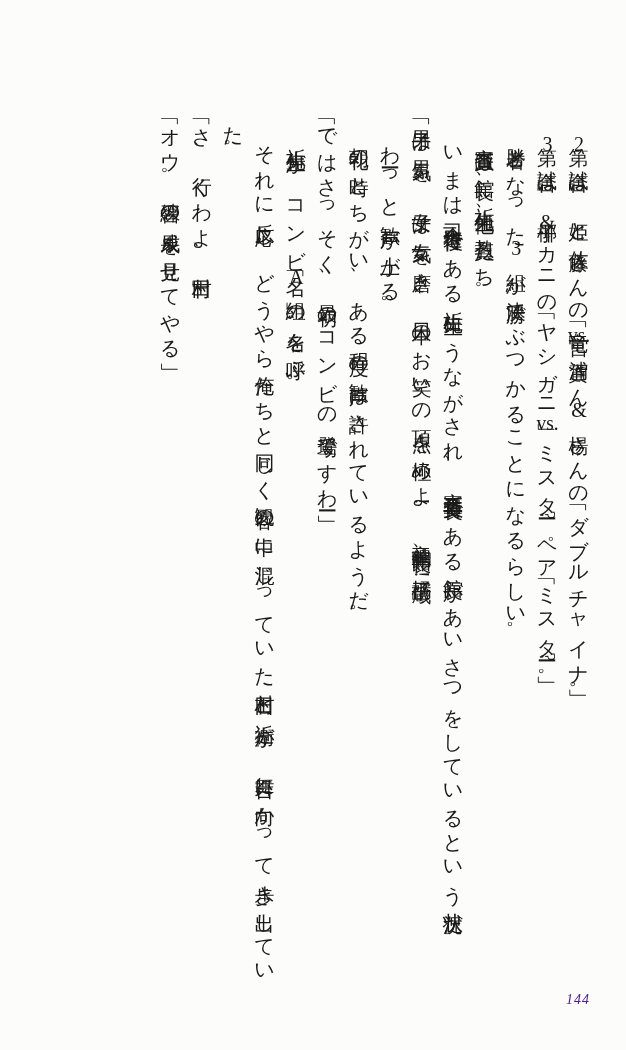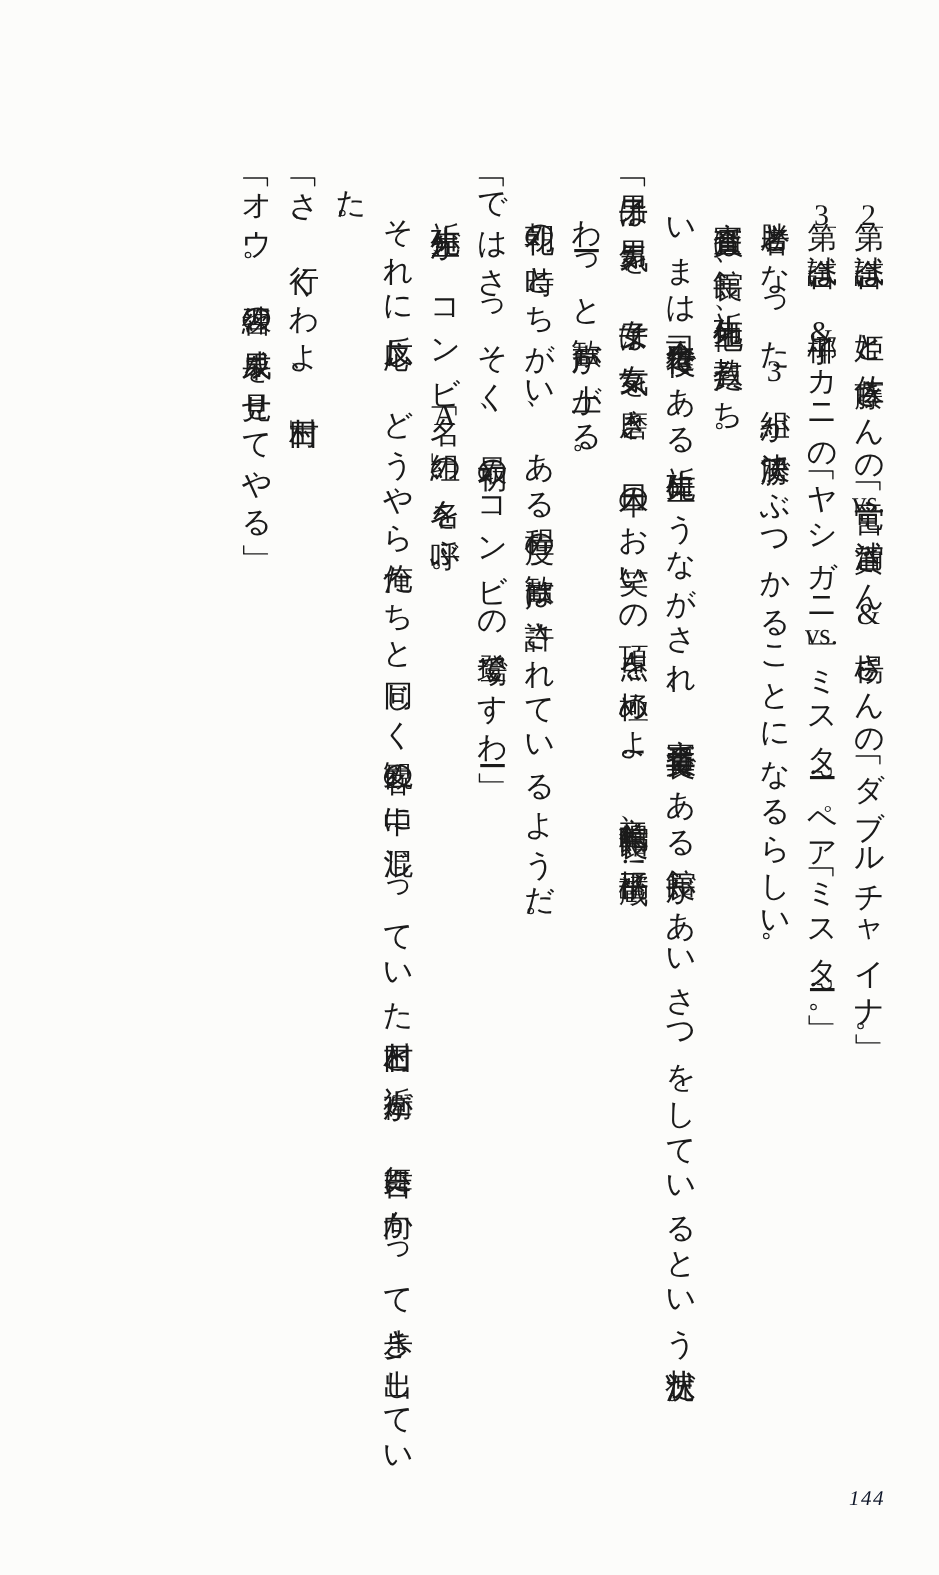--- a/index.html
+++ b/index.html
@@ -47,21 +47,21 @@
     -webkit-text-combine: horizontal;
     letter-spacing: 0;
   }
   .page-number {
     position: absolute;
     right: 36px;
     bottom: 42px;
     font-style: italic;
     font-size: 14px;
     letter-spacing: 1px;
-    color: #0f172a;
+    color: #4c1d95;
   }
 </style>
 </head>
 <body>
 
 <div class="page" style="background: rgb(252, 252, 250);">
   <main class="text-block" style="color: rgb(26, 26, 26);">
       <p class="narration">第<span class="tcy">2</span>試合は、姫と佐藤さんの「竜宮」<span class="tcy">vs.</span>浦賀さん<span class="tcy">&amp;</span>楊さんの「ダブルチャイナ」。</p>
       <p class="narration">第<span class="tcy">3</span>試合は、椰子<span class="tcy">&amp;</span>カニの「ヤシガニ」<span class="tcy">vs.</span>ミスター?ペア「ミスター?」。</p>
       <p class="narration">勝者となった<span class="tcy">3</span>組が決勝でぶつかることになるらしい。</p>

